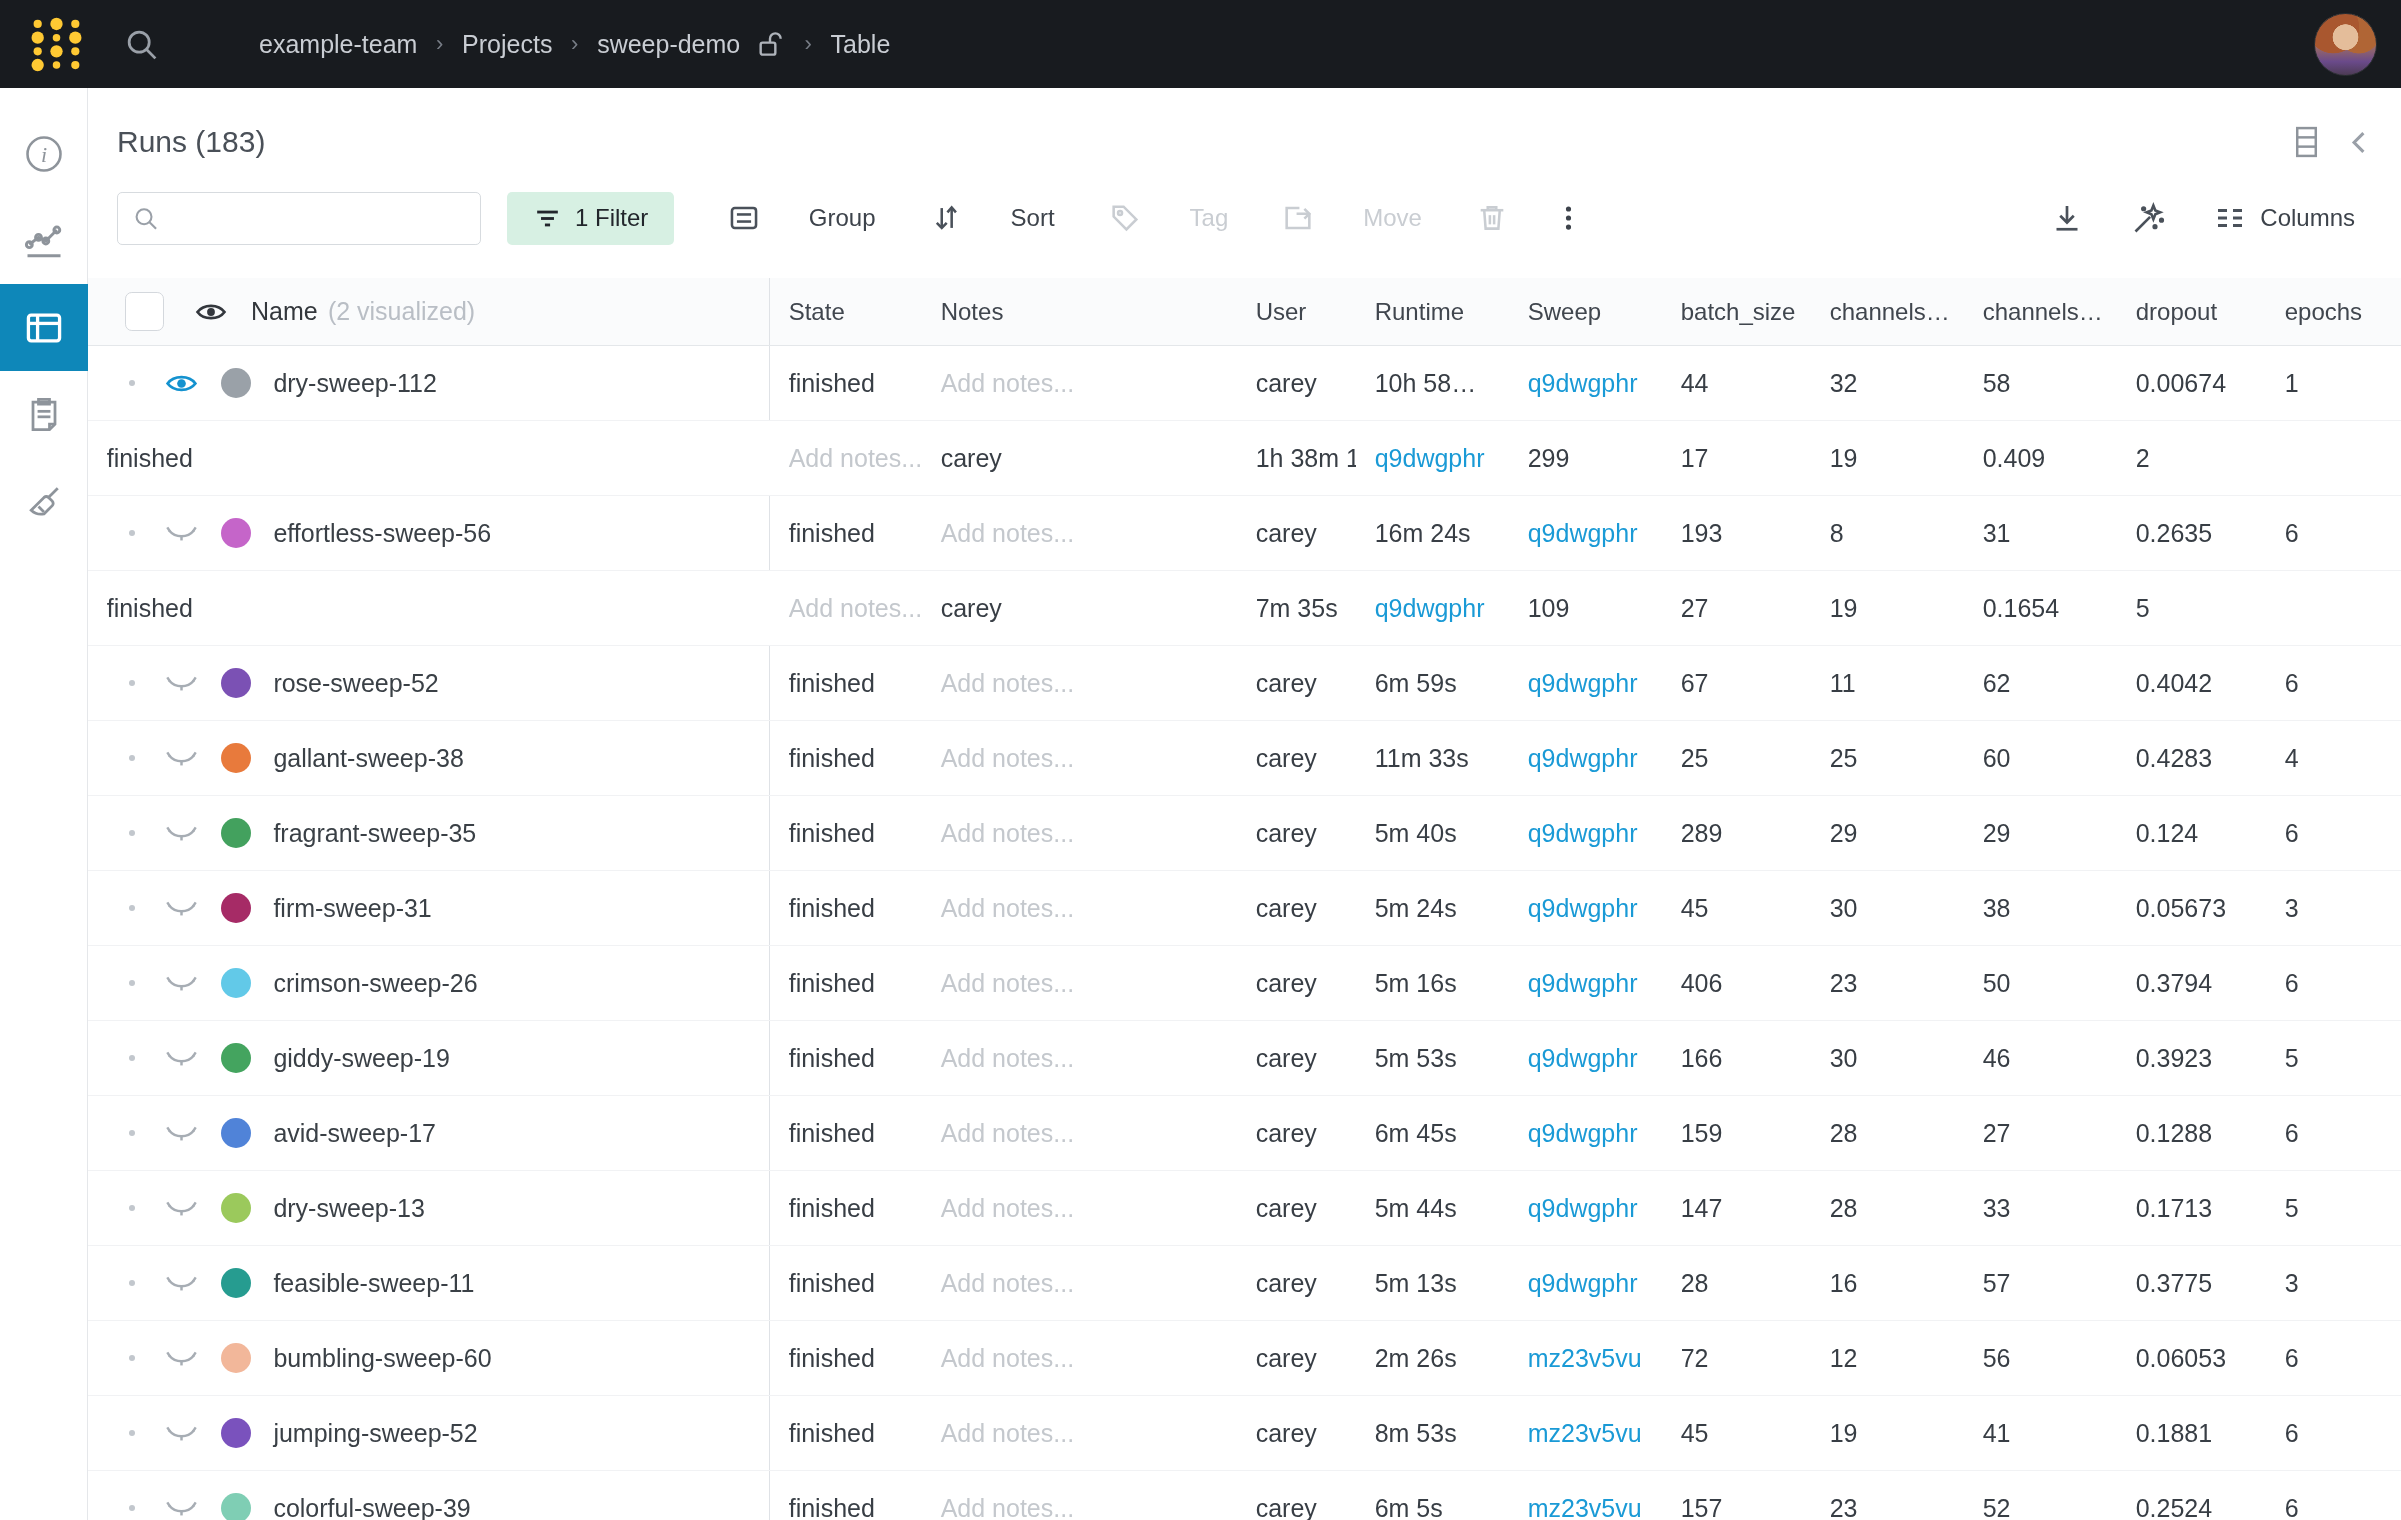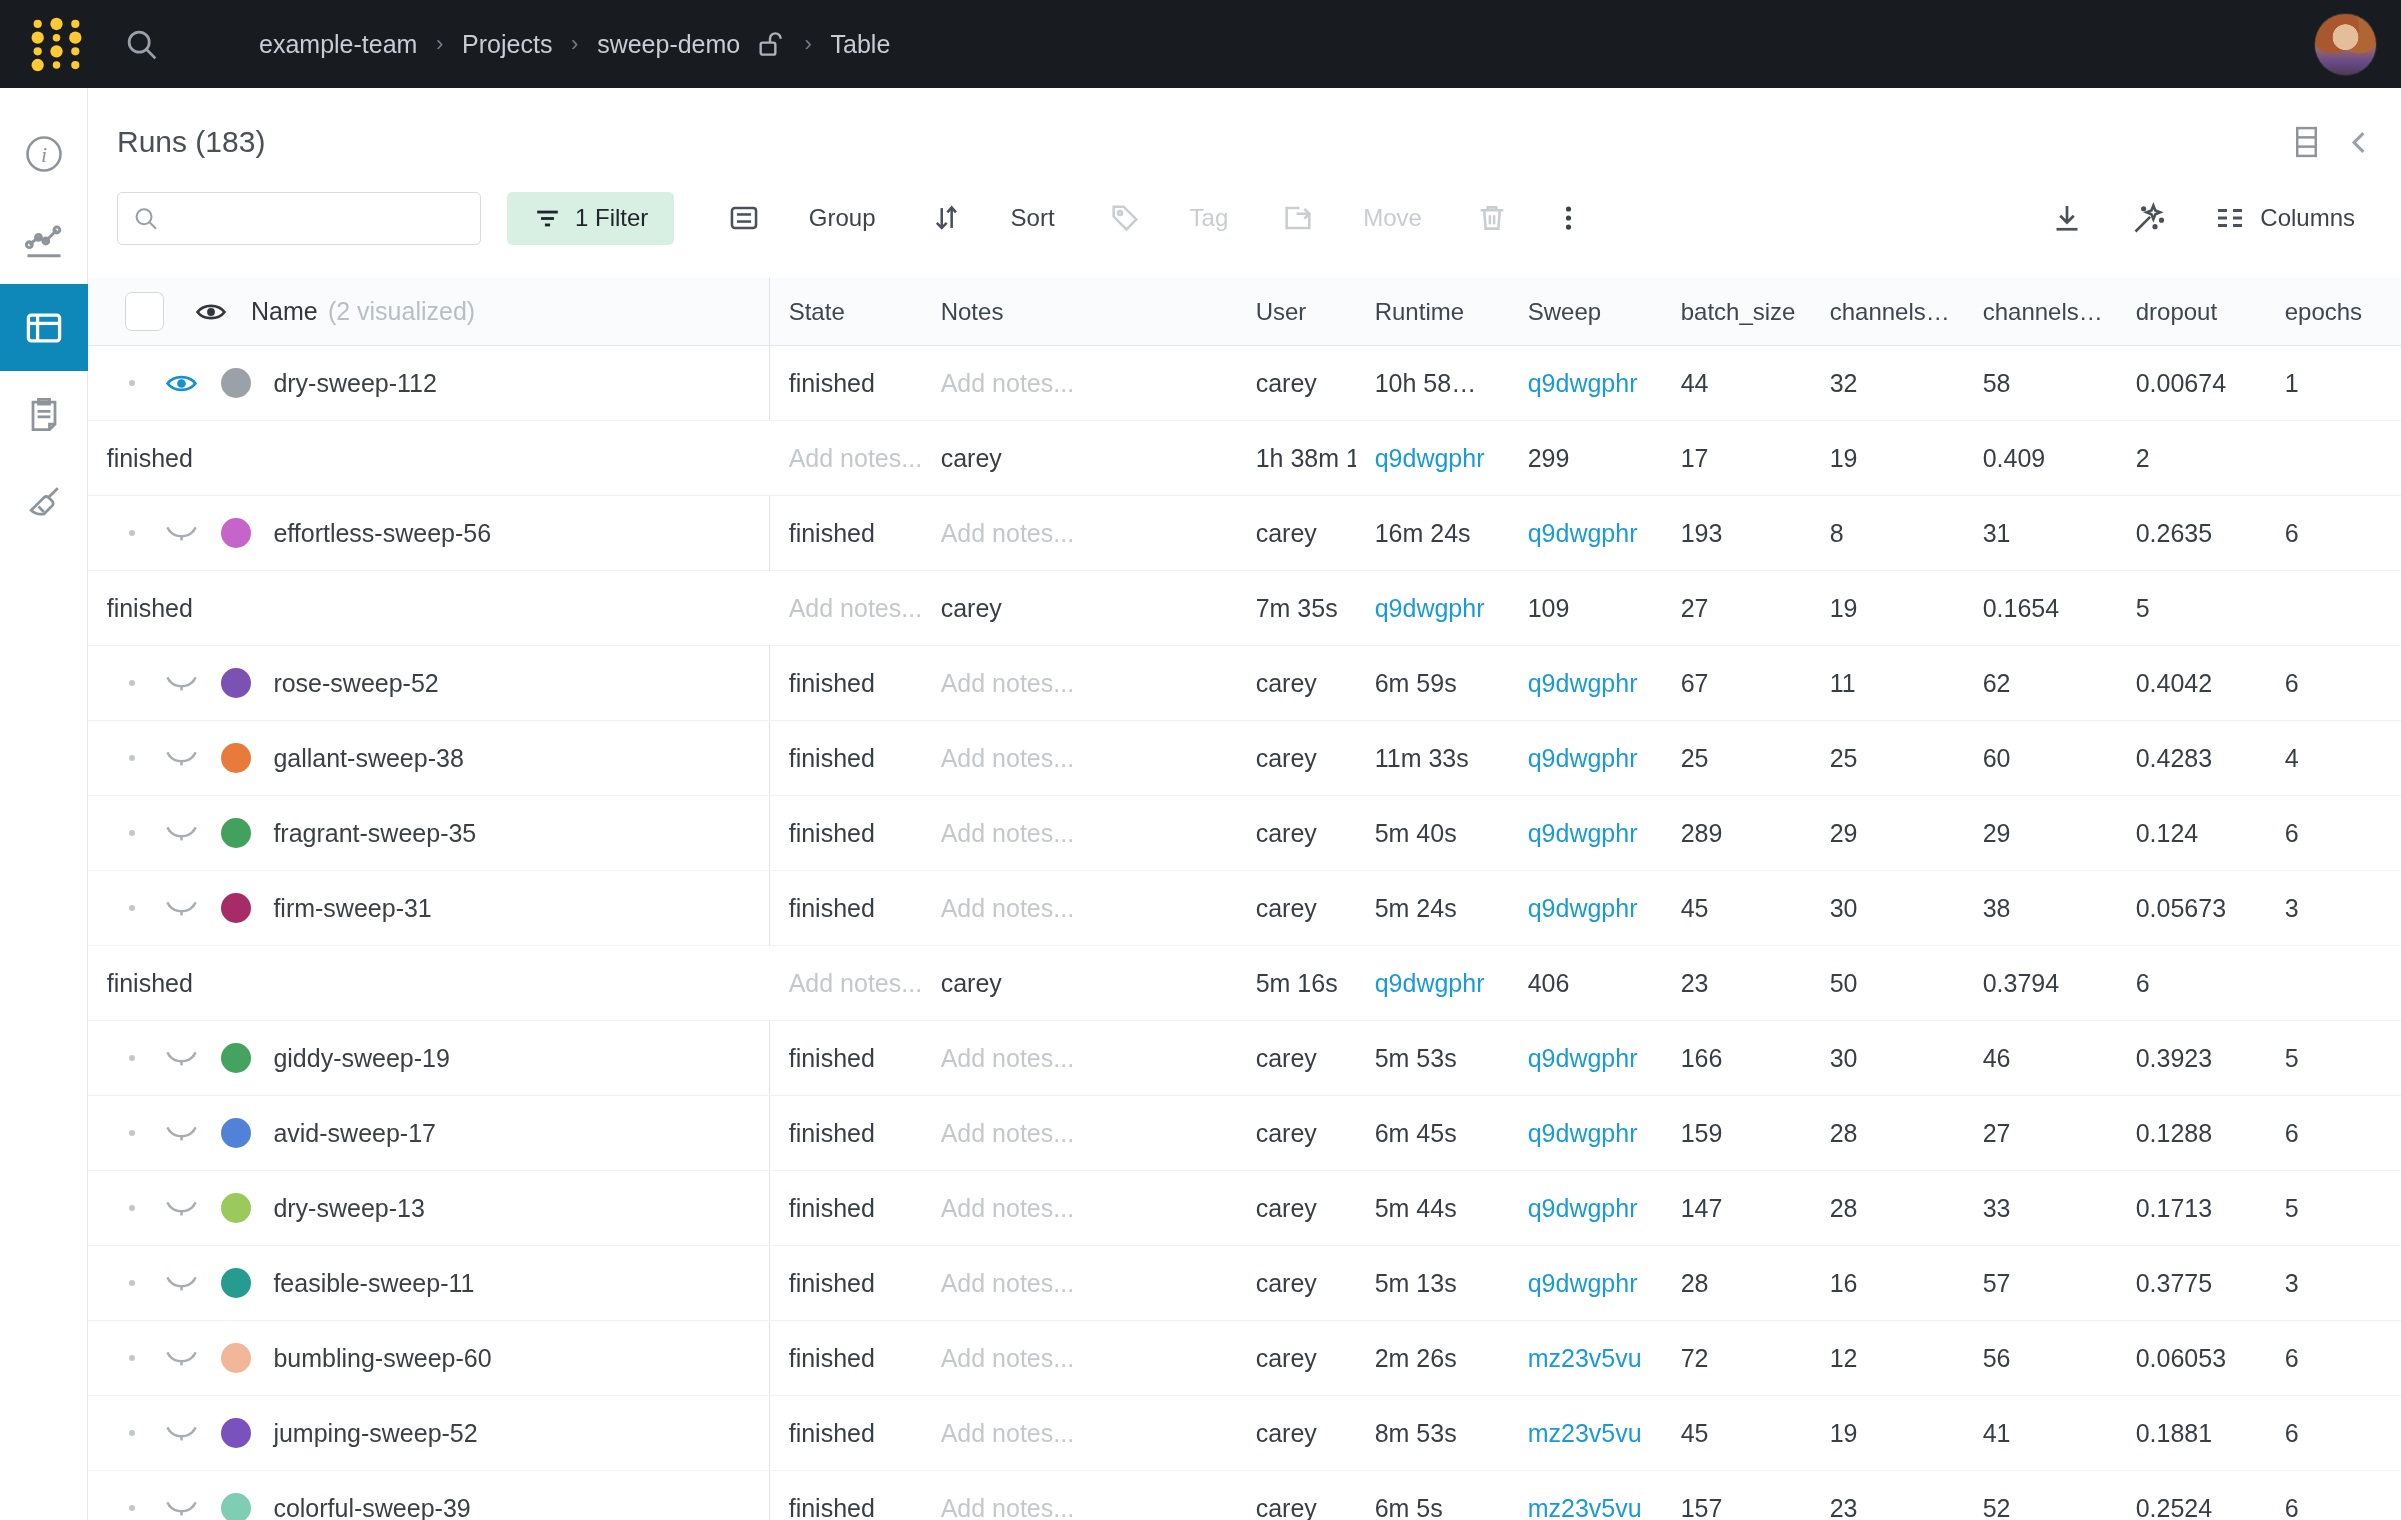--- a/index.html
+++ b/index.html
@@ -477,20 +477,34 @@
     <div class="cell">5m 24s</div>
     <div class="cell sweeplink">q9dwgphr</div>
     <div class="cell">45</div>
     <div class="cell">30</div>
     <div class="cell">38</div>
     <div class="cell">0.05673</div>
     <div class="cell">3</div>
   </div>
 
   <div class="trow">
+    <div class="cell cell-name">
+      <div class="drag-dot"></div>
+      <span class="eye-slot">
+
+        <svg width="37" height="37" viewBox="0 0 24 24" fill="none" stroke="#a7adb4" stroke-width="1.6">
+          <path d="M4 10 C8 15 16 15 20 10"></path>
+          <line x1="4.6" y1="10.8" x2="2.8" y2="8"></line>
+          <line x1="19.4" y1="10.8" x2="21.2" y2="8"></line>
+          <line x1="12" y1="13.7" x2="12" y2="16.5"></line>
+        </svg>
+      </span>
+      <div class="run-dot" style="background: rgb(98, 201, 232);"></div>
+      <span class="run-name">crimson-sweep-26</span>
+    </div>
     <div class="cell">finished</div>
     <div class="cell notes">Add notes...</div>
     <div class="cell">carey</div>
     <div class="cell">5m 16s</div>
     <div class="cell sweeplink">q9dwgphr</div>
     <div class="cell">406</div>
     <div class="cell">23</div>
     <div class="cell">50</div>
     <div class="cell">0.3794</div>
     <div class="cell">6</div>

